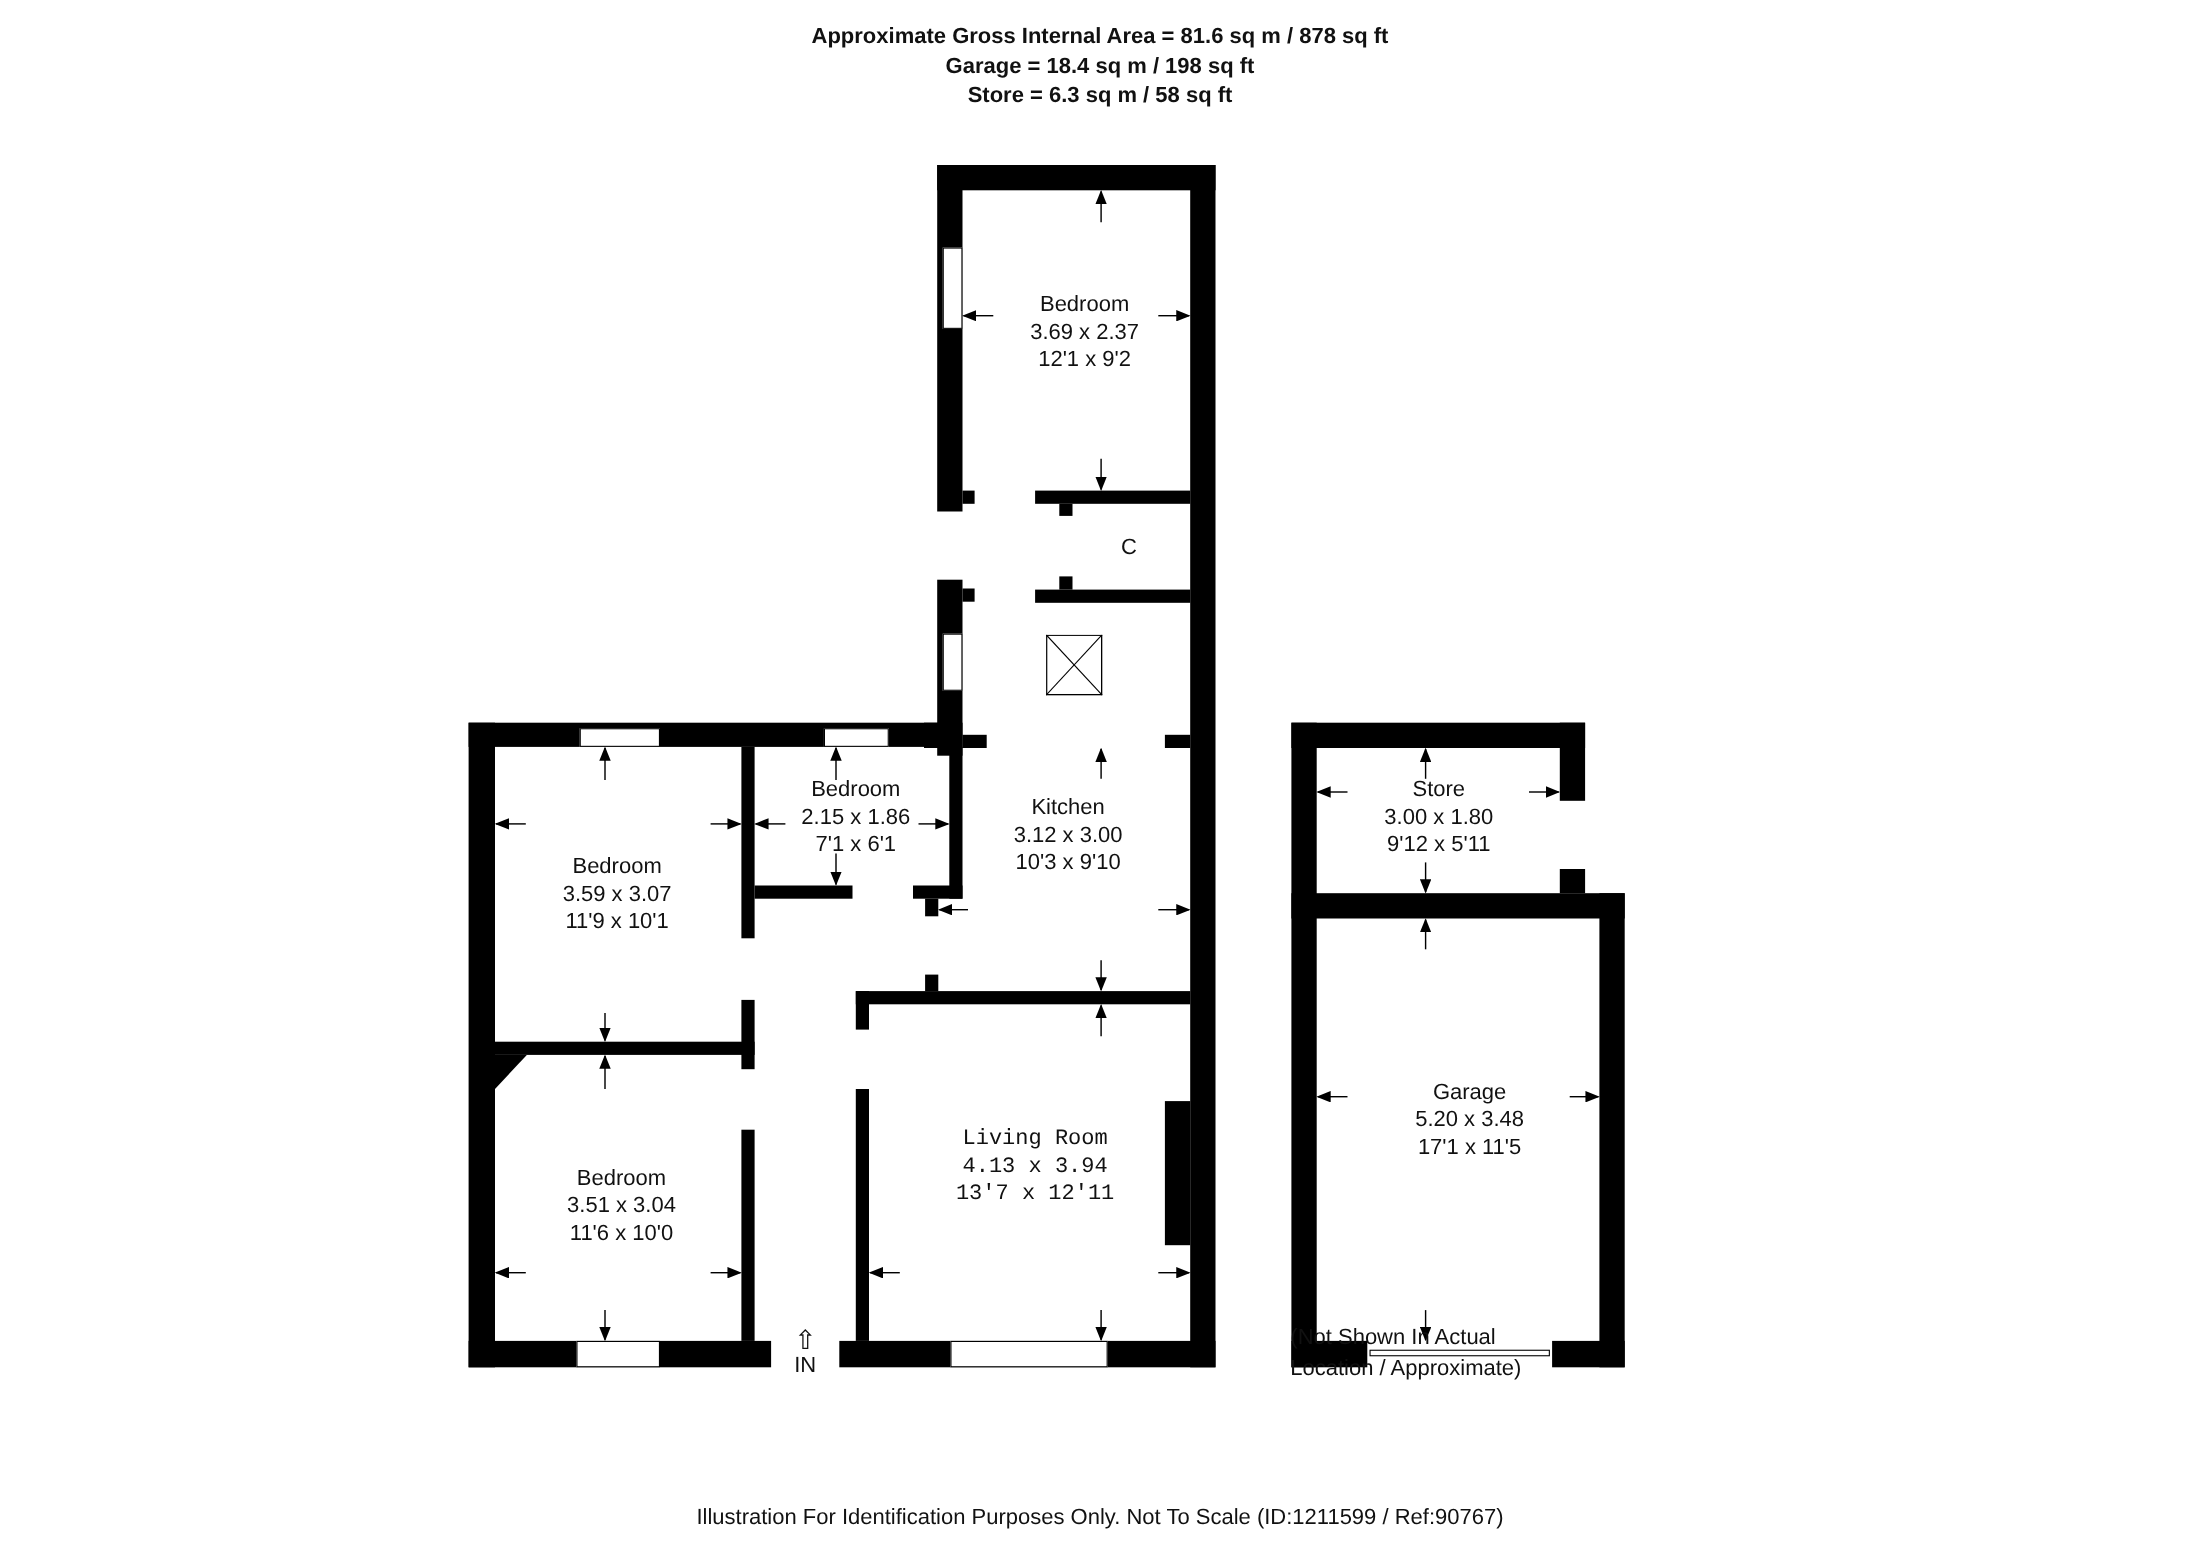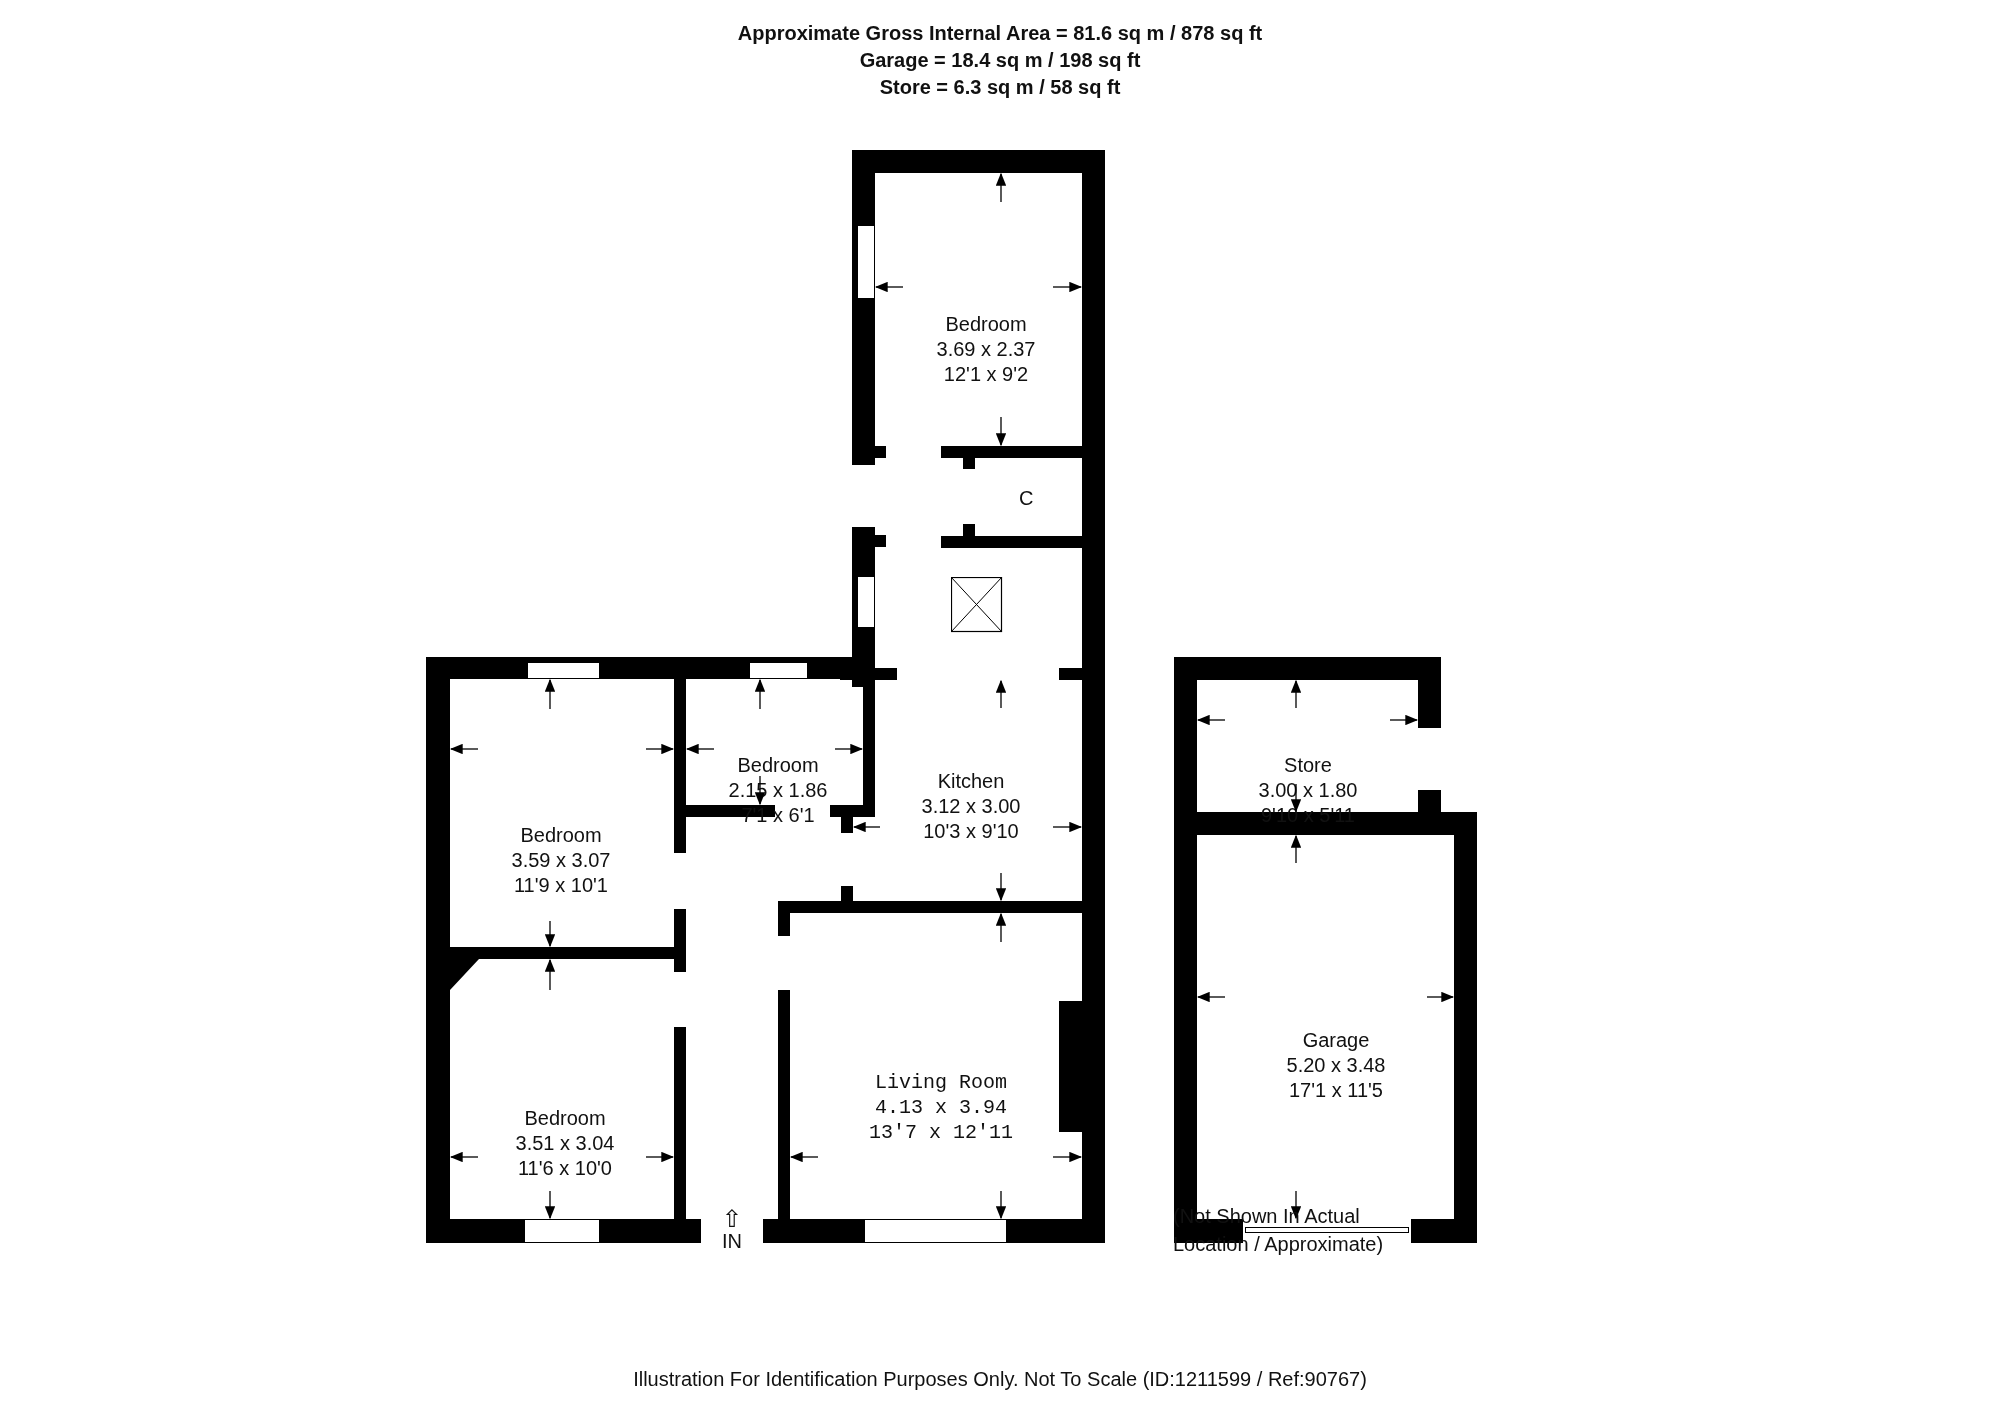--- a/index.html
+++ b/index.html
@@ -2,21 +2,21 @@
 <html><head>
 <meta charset="utf-8">
 <style>
   html, body { margin:0; padding:0; background:#ffffff; }
   body { width:2000px; height:1403px; position:relative; overflow:hidden;
          font-family:"Liberation Sans", "DejaVu Sans", sans-serif; color:#111; }
   .hdr { position:absolute; left:0; width:2000px; text-align:center; font-size:20px; line-height:27px; }
   .plan { position:absolute; left:0; top:0; width:2000px; height:1403px; }
   .w { position:absolute; background:#000; }
   .win { position:absolute; background:#fff; border:1.5px solid #000; box-sizing:border-box; }
-  .room { position:absolute; text-align:center; font-size:20px; line-height:25px; transform:translateX(-50%); white-space:nowrap;margin-top:47px; }
+  .room { position:absolute; text-align:center; font-size:20px; line-height:25px; transform:translateX(-50%); white-space:nowrap; }
   .note { position:absolute; font-size:20px; line-height:28px; }
   .footer { position:absolute; top:1368px; left:0; width:2000px; text-align:center; font-size:20px; }
   .lbl-c { position:absolute; font-size:20px; }
   .in { position:absolute; font-size:20px; text-align:center; }
 </style>
 </head>
 <body>
 
 <div class="hdr" style="top:20px;font-weight:bold;">
   <div>Approximate Gross Internal Area = 81.6 sq m / 878 sq ft</div>
@@ -128,21 +128,21 @@
     <div>11'6 x 10'0</div>
   </div>
   <div class="room" style="left:941px;top:1023px;font-family:Liberation Mono, monospace;">
     <div>Living Room</div>
     <div>4.13 x 3.94</div>
     <div>13'7 x 12'11</div>
   </div>
   <div class="room" style="left:1308px;top:706px;">
     <div>Store</div>
     <div>3.00 x 1.80</div>
-    <div>9'10 x 5'11</div>
+    <div>9'12 x 5'11</div>
   </div>
   <div class="room" style="left:1336px;top:981px;">
     <div>Garage</div>
     <div>5.20 x 3.48</div>
     <div>17'1 x 11'5</div>
   </div>
 
   <svg style="position:absolute;left:0;top:0;" width="2000" height="1403">
     <defs>
       <marker id="ah" markerWidth="10" markerHeight="8" refX="9" refY="4" orient="auto">

